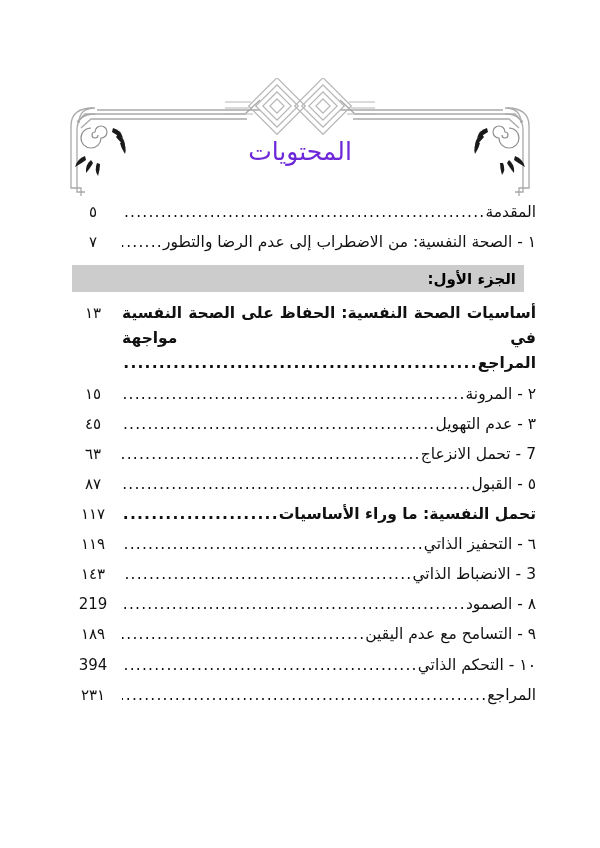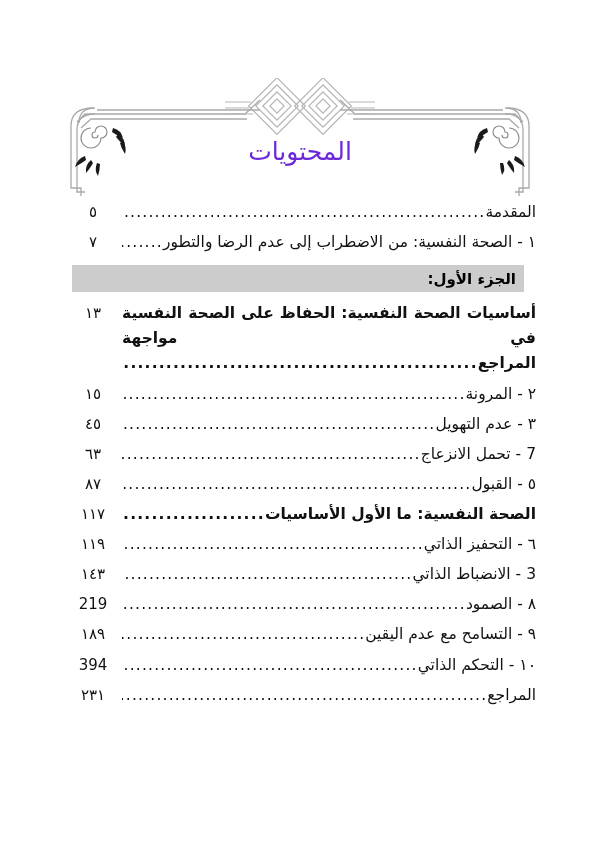--- a/index.html
+++ b/index.html
@@ -228,21 +228,21 @@
       </div>
       <div class="toc-row">
         <div class="entry"><span>7 - تحمل الانزعاج</span><span class="leader leader-fill">........................................................................................................................................................................................</span></div>
         <div class="pageno">٦٣</div>
       </div>
       <div class="toc-row">
         <div class="entry"><span>٥ - القبول</span><span class="leader leader-fill">........................................................................................................................................................................................</span></div>
         <div class="pageno">٨٧</div>
       </div>
       <div class="toc-row">
-        <div class="entry bold"><span>الصحة النفسية: ما الأول الأساسيات</span><span class="leader leader-fill">........................................................................................................................................................................................</span></div>
+        <div class="entry bold"><span>تحمل النفسية: ما وراء الأساسيات</span><span class="leader leader-fill">........................................................................................................................................................................................</span></div>
         <div class="pageno">١١٧</div>
       </div>
       <div class="toc-row">
         <div class="entry"><span>٦ - التحفيز الذاتي</span><span class="leader leader-fill">........................................................................................................................................................................................</span></div>
         <div class="pageno">١١٩</div>
       </div>
       <div class="toc-row">
         <div class="entry"><span>3 - الانضباط الذاتي</span><span class="leader leader-fill">........................................................................................................................................................................................</span></div>
         <div class="pageno">١٤٣</div>
       </div>

